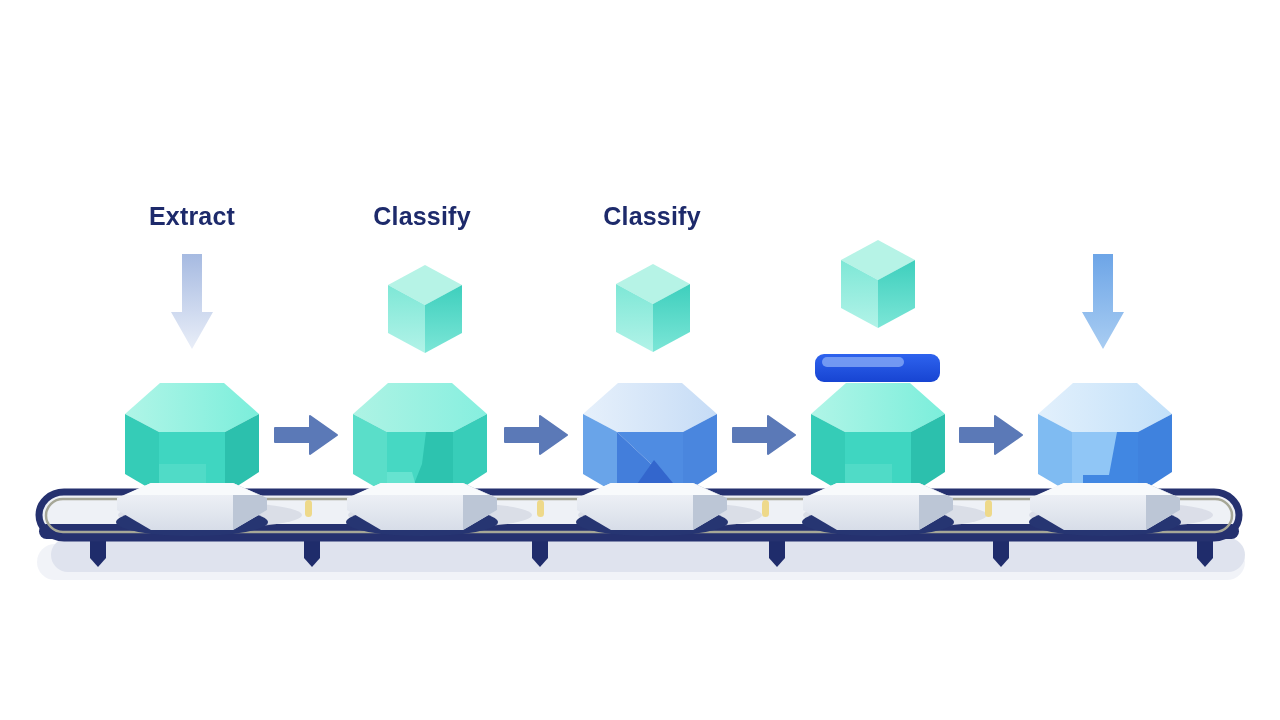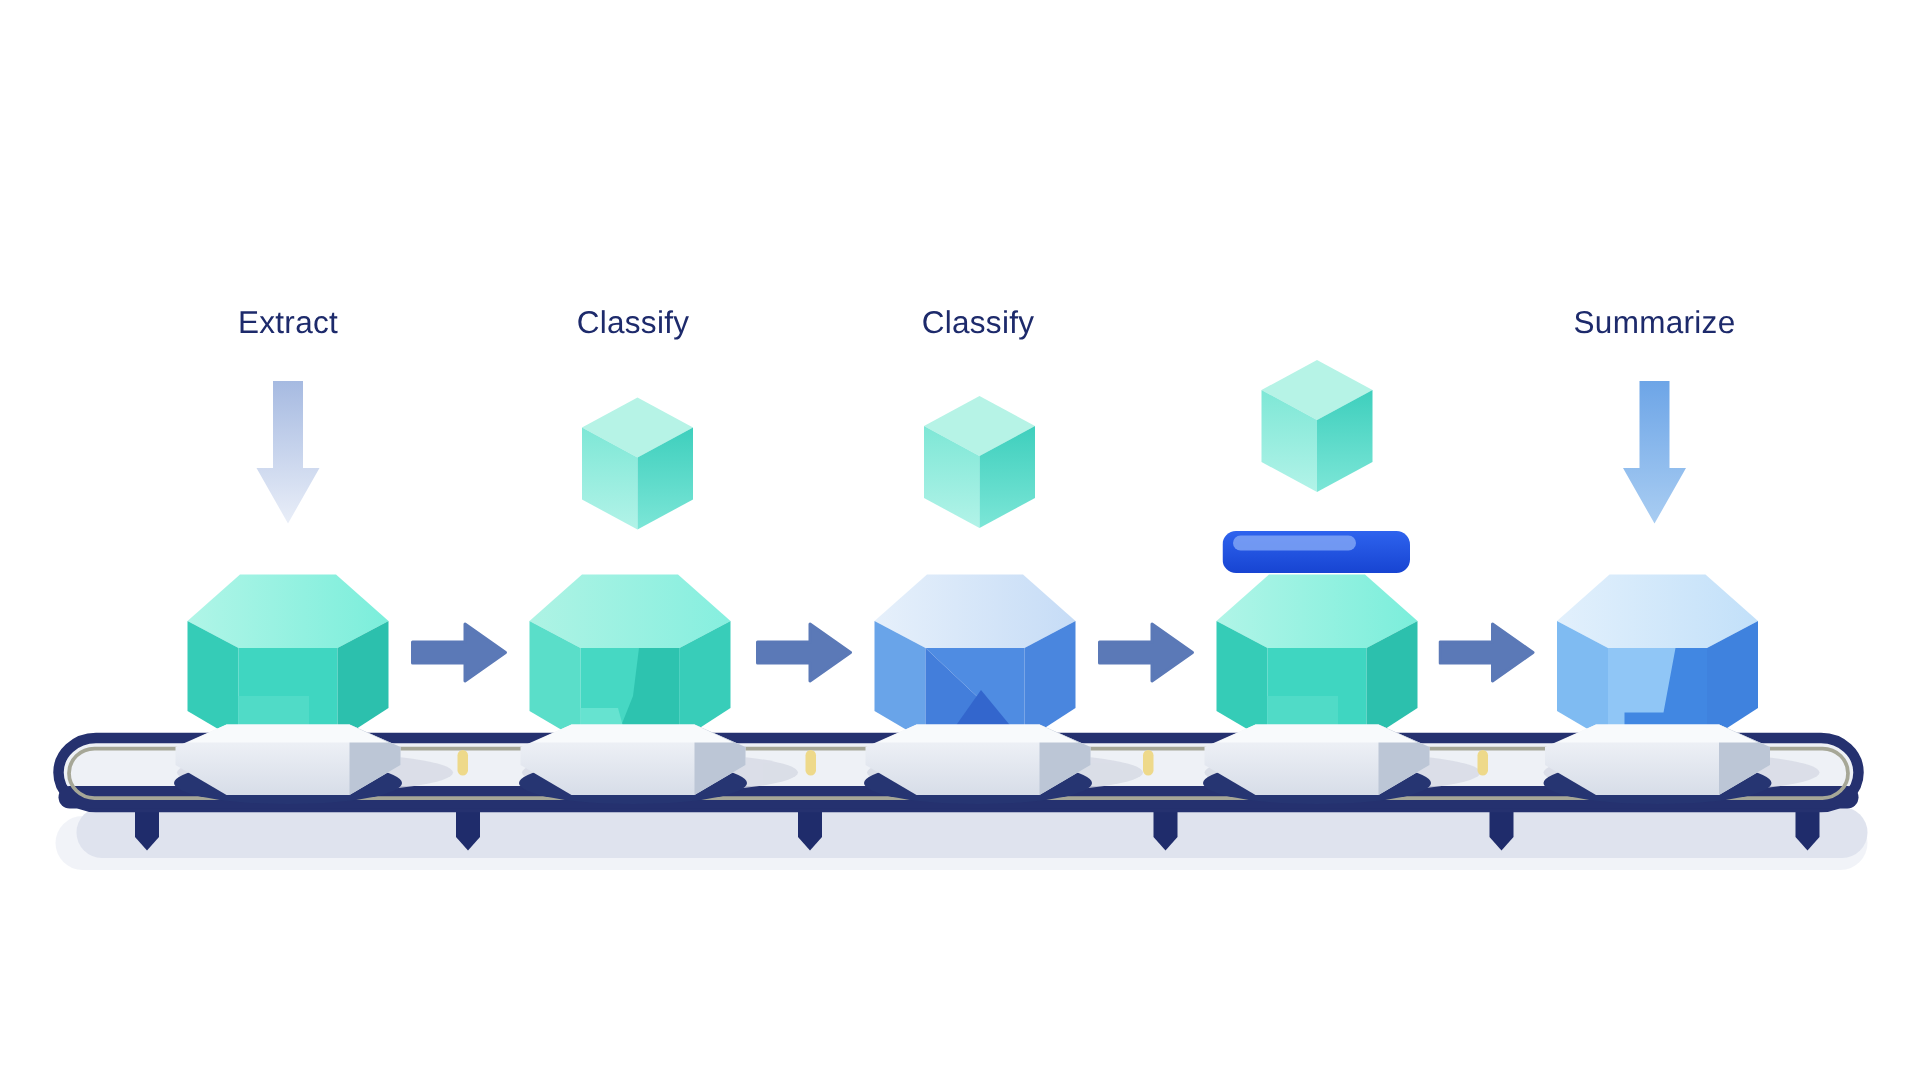--- a/index.html
+++ b/index.html
@@ -3,21 +3,21 @@
 <meta charset="utf-8">
 <style>
   html,body{margin:0;padding:0;background:#ffffff;}
   .canvas{
     position:relative;width:1280px;height:720px;overflow:hidden;
     background:#ffffff;font-family:"Liberation Sans",sans-serif;
   }
   .abs{position:absolute;}
   .station-label{
     width:300px;text-align:center;
-    font-size:21px;font-weight:400;letter-spacing:.2px;
+    font-size:25px;font-weight:700;letter-spacing:.2px;
     color:#1d2a6b;line-height:40px;
   }
   svg{display:block;}
 </style>
 </head>
 <body>
 
 <div class="canvas">
 
   <svg class="abs" style="left:35px;top:488px" width="1212" height="100" viewBox="0 0 1212 100">
@@ -50,21 +50,20 @@
       <rect x="270" y="12" width="7" height="17" rx="3.5"></rect>
       <rect x="502" y="12" width="7" height="17" rx="3.5"></rect>
       <rect x="727" y="12" width="7" height="17" rx="3.5"></rect>
       <rect x="950" y="12" width="7" height="17" rx="3.5"></rect>
     </g>
   </svg>
 
   <div class="abs station-label" style="left:42px;top:196px">Extract</div>
   <div class="abs station-label" style="left:272px;top:196px">Classify</div>
   <div class="abs station-label" style="left:502px;top:196px">Classify</div>
-  <div class="abs station-label" style="left:953px;top:196px">Summarize</div>
 
   <svg class="abs" style="left:169px;top:252px" width="46" height="100" viewBox="0 0 46 100">
     <defs>
       <linearGradient id="da1" x1="0" y1="0" x2="0" y2="1">
         <stop offset="0" stop-color="#a6bae1"></stop>
           <stop offset="1" stop-color="#e9eef8"></stop>
       </linearGradient>
     </defs>
     <path d="M13,2 h20 v58 h11 L23,97 L2,60 h11 Z" fill="url(#da1)"></path>
   </svg>

